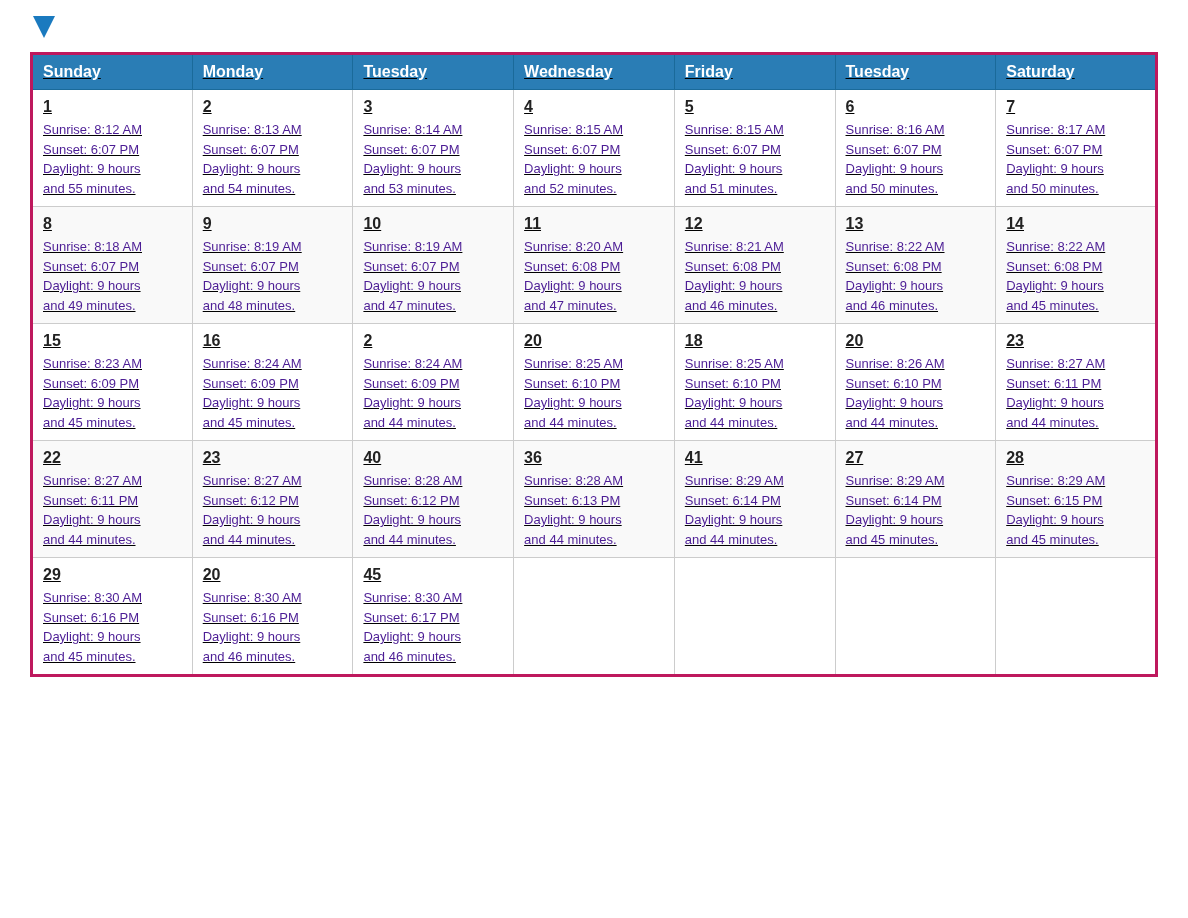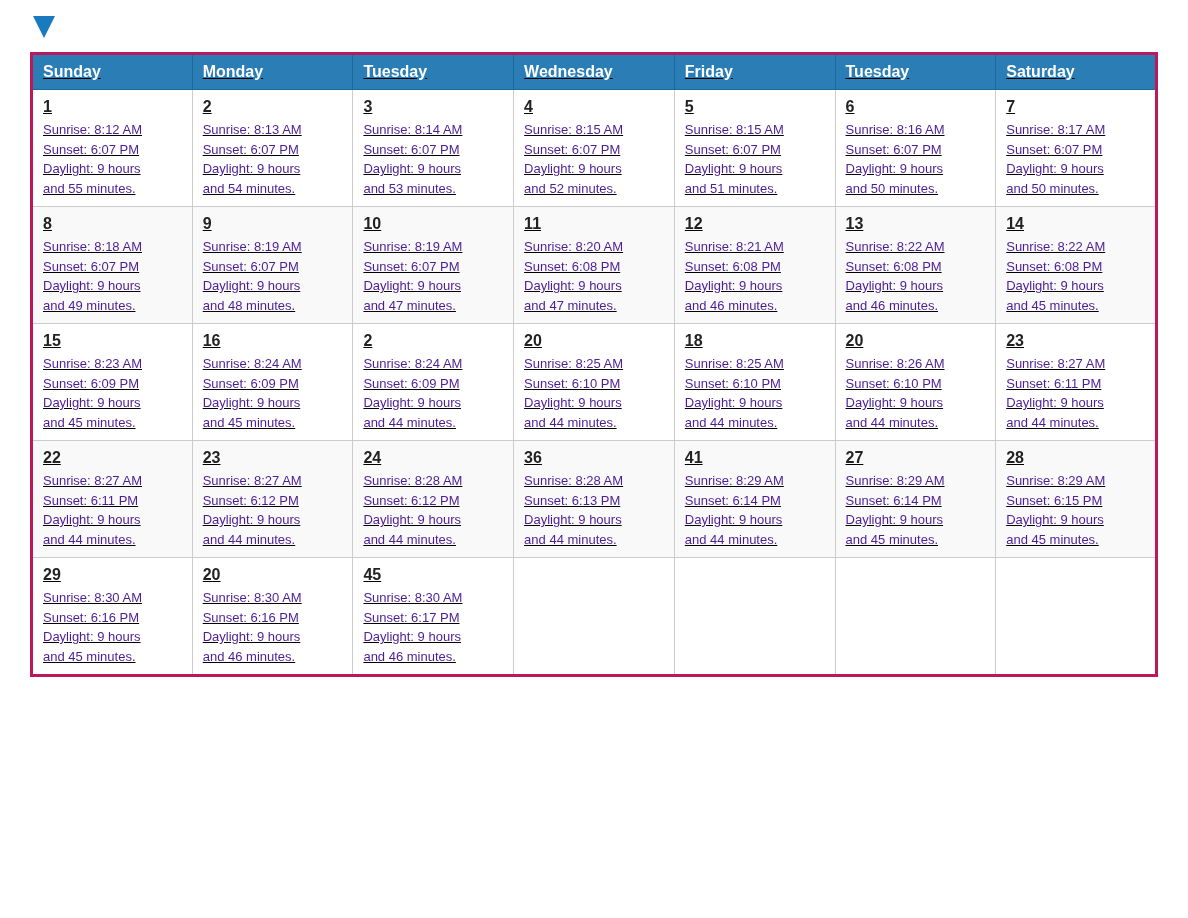--- a/index.html
+++ b/index.html
@@ -217,21 +217,21 @@
       <tr>
         <td>
           <span class="day-number">22</span>
           <div class="day-info">Sunrise: 8:27 AM<br>Sunset: 6:11 PM<br>Daylight: 9 hours<br>and 44 minutes.</div>
         </td>
         <td>
           <span class="day-number">23</span>
           <div class="day-info">Sunrise: 8:27 AM<br>Sunset: 6:12 PM<br>Daylight: 9 hours<br>and 44 minutes.</div>
         </td>
         <td>
-          <span class="day-number">24</span>
+          <span class="day-number">40</span>
           <div class="day-info">Sunrise: 8:28 AM<br>Sunset: 6:12 PM<br>Daylight: 9 hours<br>and 44 minutes.</div>
         </td>
         <td>
           <span class="day-number">36</span>
           <div class="day-info">Sunrise: 8:28 AM<br>Sunset: 6:13 PM<br>Daylight: 9 hours<br>and 44 minutes.</div>
         </td>
         <td>
           <span class="day-number">41</span>
           <div class="day-info">Sunrise: 8:29 AM<br>Sunset: 6:14 PM<br>Daylight: 9 hours<br>and 44 minutes.</div>
         </td>

